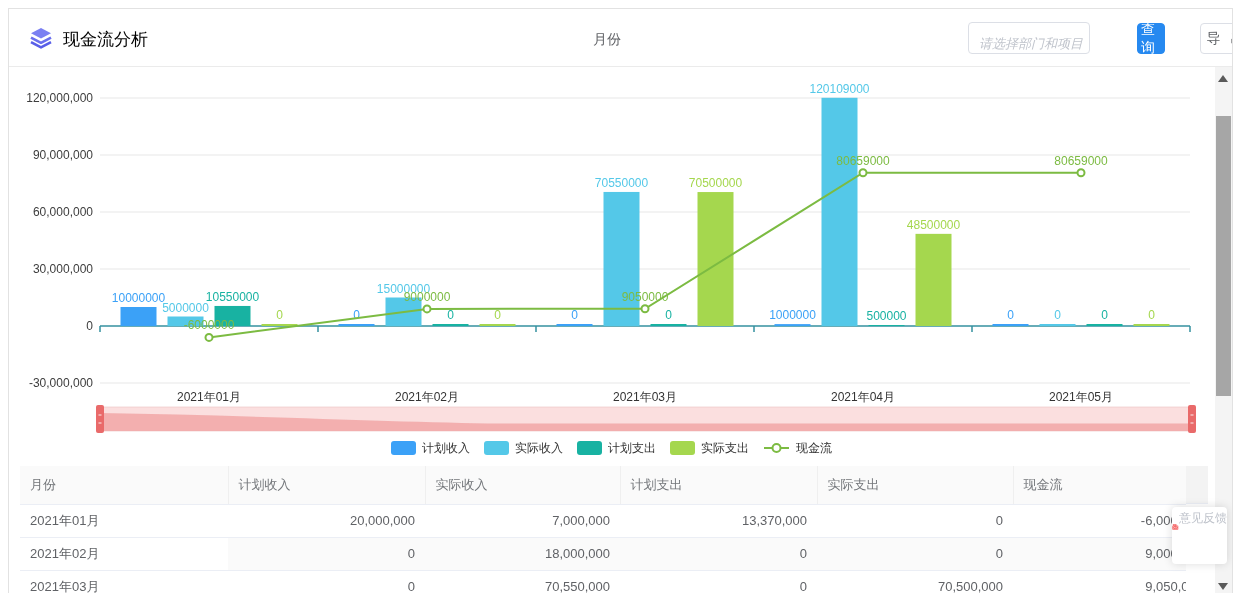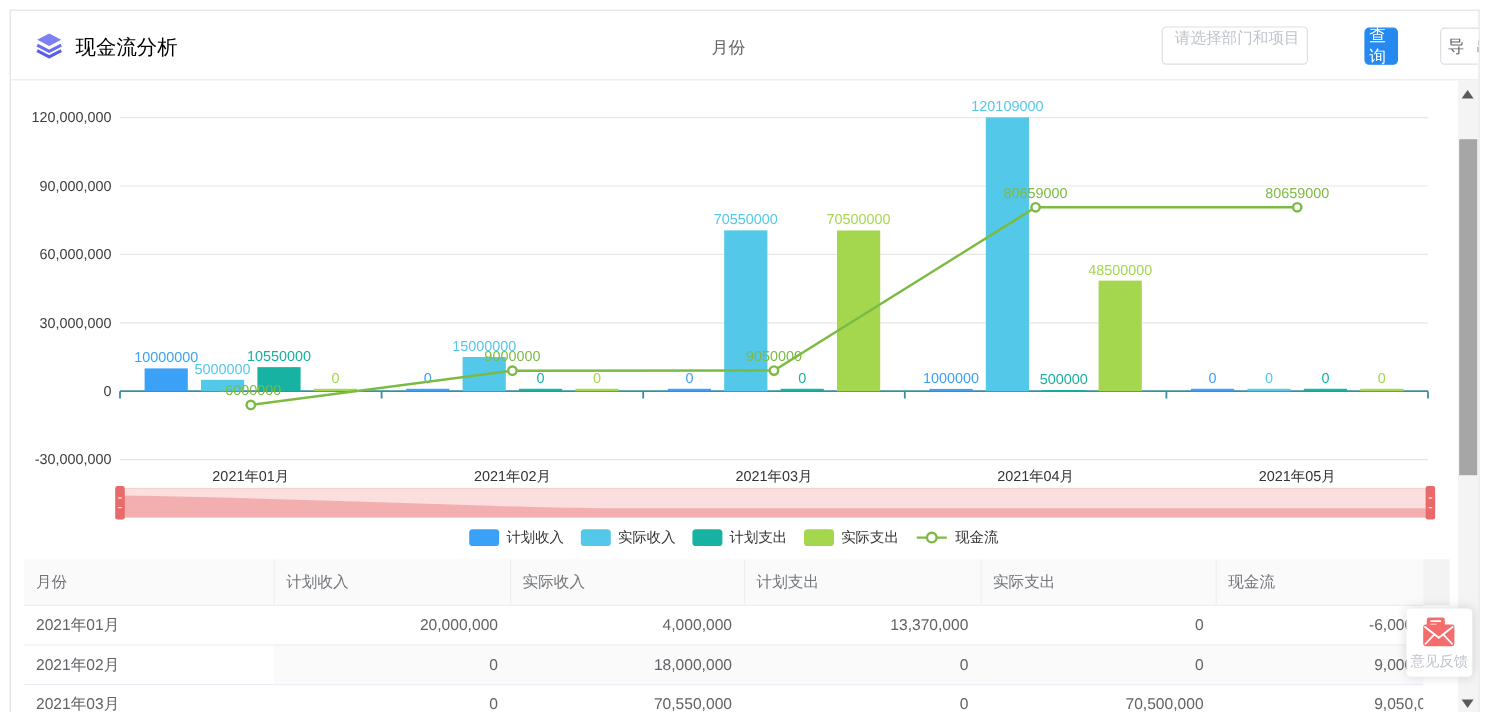--- a/index.html
+++ b/index.html
@@ -15,21 +15,21 @@
   .month-label { position:absolute; left:584px; top:22px; font-size:14px; color:#606266; }
   .datebox { position:absolute; left:614px; top:13px; width:336px; height:32px;
              border:1px solid #dcdfe6; border-radius:4px; background:#fff;
              display:flex; align-items:center; font-size:14px; color:#606266; cursor:pointer; }
   .datebox .dval { width:140px; padding-left:16px; }
   .datebox .dval.end { padding-left:24px; width:130px; }
   .datebox .sep { color:#b4bccc; font-size:13px; }
   .cal-icon { margin-left:auto; margin-right:10px; opacity:.75; }
   .selbox { position:absolute; left:959px; top:13px; width:122px; height:32px;
             border:1px solid #dcdfe6; border-radius:4px; background:#fff;
-            display:flex; align-items:flex-start; cursor:pointer; }
+            display:flex; align-items:flex-end; cursor:pointer;font-style:italic; }
   .selbox .ph { font-size:13px; color:#c0c4cc; padding-left:10px; white-space:nowrap; }
   .btn { position:absolute; top:14px; height:31px; border-radius:4px; font-size:14px;
          display:flex; align-items:center; justify-content:center; cursor:pointer;
          letter-spacing:3px; padding-left:3px; }
   .btn.query { left:1128px; width:28px; background:#2689f0; color:#fff; border:1px solid #2689f0; }
   .btn.export { left:1191px; width:51px; background:#fff; color:#606266; border:1px solid #dcdfe6; }
   
   #chart { position:absolute; left:0; top:58px; }
   
   .slider { position:absolute; left:91px; top:398px; width:1092px; height:24px; }
@@ -50,21 +50,21 @@
   td { height:33px; font-size:13px; color:#606266; padding:0 10px;
        border-bottom:1px solid #ebeef5; background:#fff; white-space:nowrap; }
   td.num { text-align:right; }
   tr.striped td { background:#fafafa; }
   tr.striped td:first-child { background:#fff; }
   .gutter { position:absolute; left:1177px; top:457px; width:22px; height:38px;
             background:#f3f3f3; border-bottom:1px solid #ebeef5; }
   
   .feedback { position:absolute; left:1163px; top:498px; width:55px; height:57px;
               background:#fff; border-radius:4px; box-shadow:0 0 10px rgba(0,0,0,.14);
-              display:flex; flex-direction:column; align-items:center; cursor:pointer; z-index:5; }
+              display:flex; cursor:pointer; z-index:5; }
   .feedback svg { margin-top:7px; }
   .feedback .fl { font-size:12px; color:#bfc3cb; margin-top:3px; white-space:nowrap; }
   
   .vscroll { position:absolute; right:0; top:58px; bottom:0; width:17px; background:#f4f4f4; }
   .vthumb { position:absolute; left:1px; top:49px; width:15px; height:280px; background:#a6a6a6; cursor:pointer; }
   .arr { position:absolute; left:3px; width:0; height:0; border-left:5.5px solid transparent;
          border-right:5.5px solid transparent; cursor:pointer; }
   .arr.up { top:8px; border-bottom:7px solid #5a5a5a; }
   .arr.down { top:516px; border-top:7px solid #5a5a5a; }
 </style>
@@ -230,21 +230,21 @@
             <th>实际收入</th>
             <th>计划支出</th>
             <th>实际支出</th>
             <th>现金流</th>
           </tr>
         </thead>
       <tbody id="tbody">
           <tr>
             <td>2021年01月</td>
             <td class="num">20,000,000</td>
-            <td class="num">4,000,000</td>
+            <td class="num">7,000,000</td>
             <td class="num">13,370,000</td>
             <td class="num">0</td>
             <td class="num">-6,000,000</td>
           </tr>
           <tr class="striped">
             <td>2021年02月</td>
             <td class="num">0</td>
             <td class="num">18,000,000</td>
             <td class="num">0</td>
             <td class="num">0</td>

